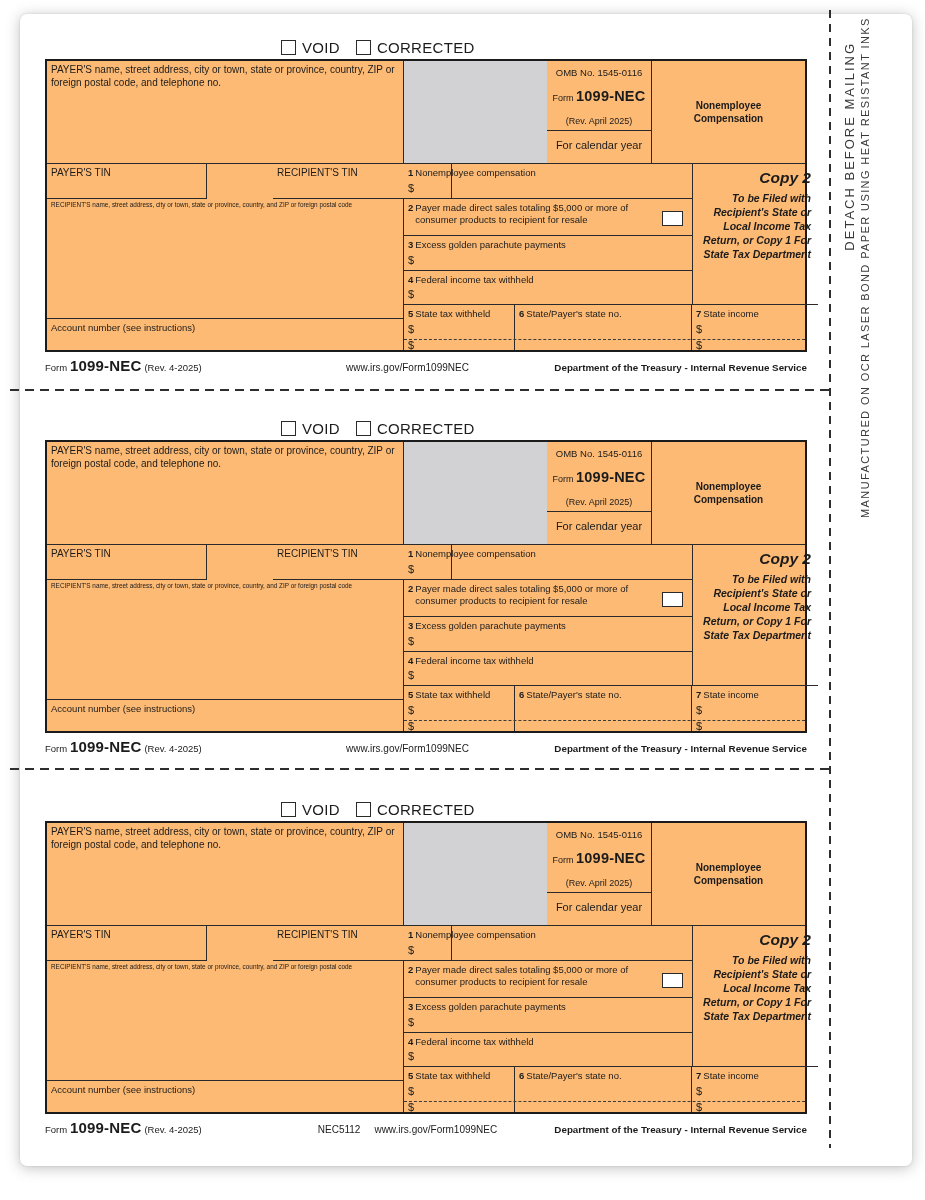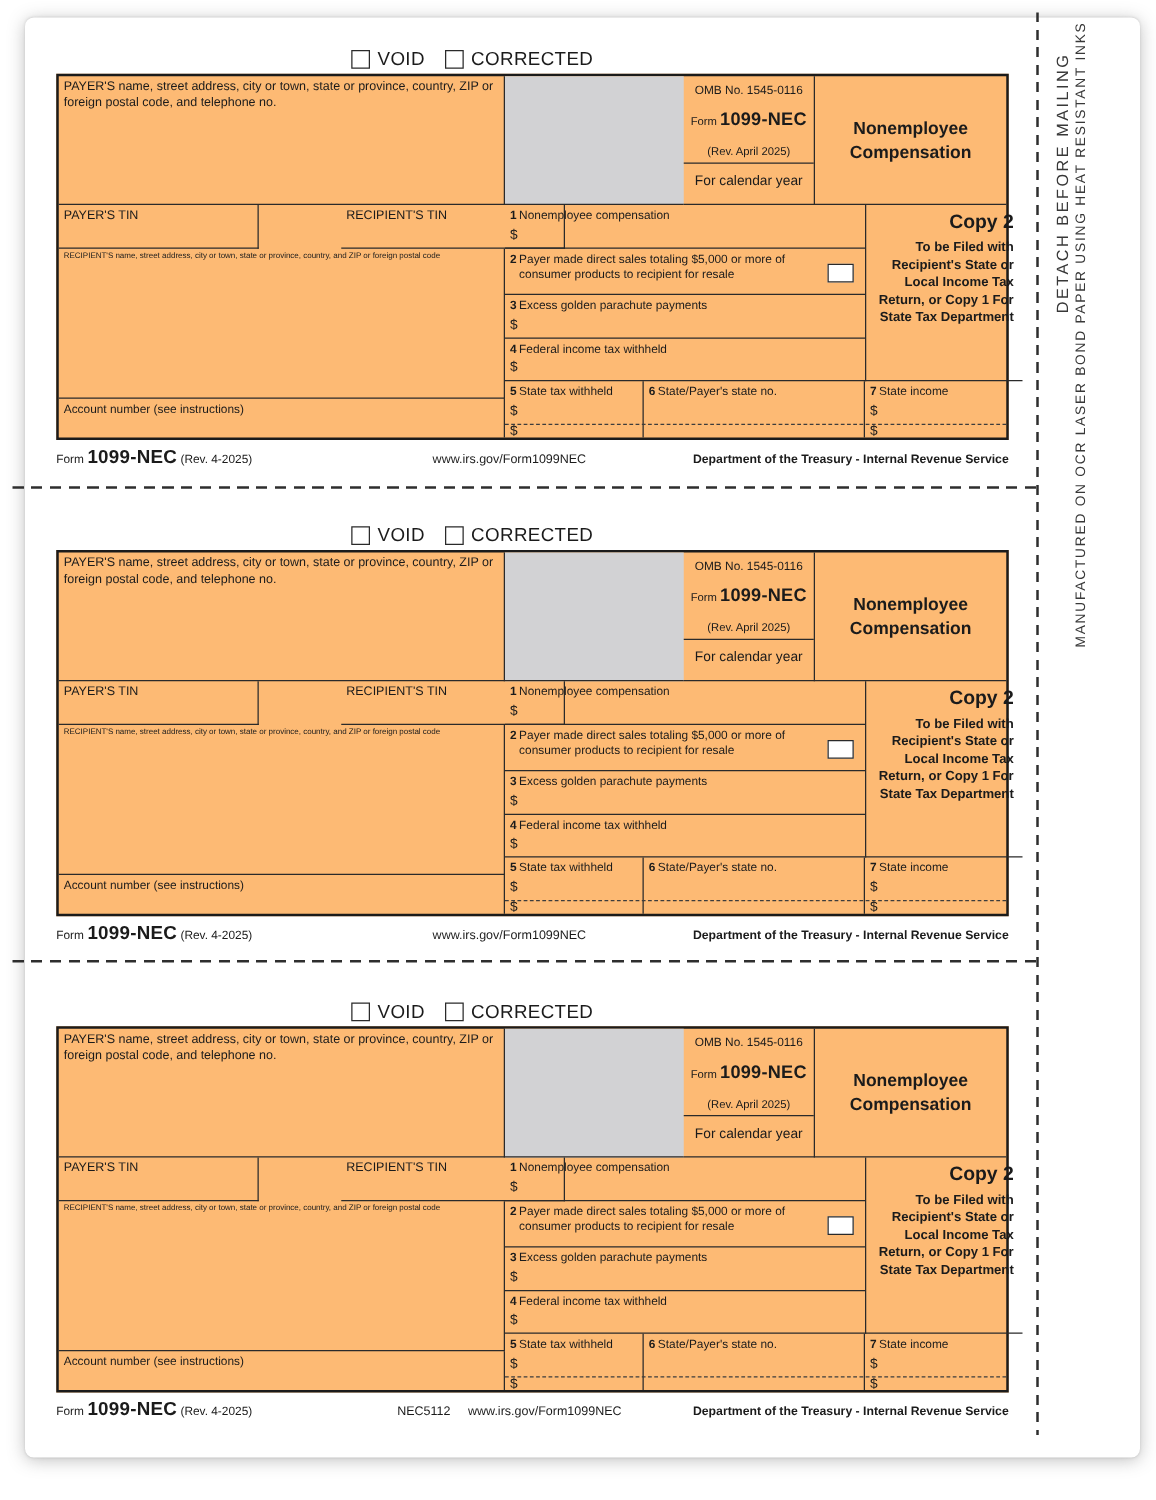--- a/index.html
+++ b/index.html
@@ -46,33 +46,33 @@
   .payer-box   { left:0; top:0; width:357px; height:103px; border-right:1px solid var(--line); border-bottom:1px solid var(--line); font-size:10px; }
   .gray-box    { position:absolute; left:357px; top:0; width:143px; height:103px; border-bottom:1px solid var(--line); }
   .omb-box     { left:500px; top:0; width:105px; height:103px; border-right:1px solid var(--line); border-bottom:1px solid var(--line); text-align:center; }
   .omb-no      { position:absolute; top:6px;  width:100%; font-size:9.5px; }
   .form-no     { position:absolute; top:26px; width:100%; font-size:9px; }
   .form-no b   { font-size:14.5px; letter-spacing:.2px; }
   .omb-rev     { position:absolute; top:55px; width:100%; font-size:9px; }
   .calyear     { position:absolute; top:69px; width:100%; height:34px; border-top:1px solid var(--line); padding-top:8px; font-size:11px; }
   .title-box   { left:605px; top:0; width:153px; height:103px; border-bottom:1px solid var(--line);
                  display:flex; flex-direction:column; justify-content:center; text-align:center;
-                 font-size:14px; font-weight:bold; line-height:1.35; }
+                 font-size:10px; font-weight:bold; line-height:1.35; }
   .payer-tin   { left:0;     top:103px; width:160px; height:35px; border-right:1px solid var(--line); border-bottom:1px solid var(--line); font-size:10px; }
   .recip-tin   { left:178px; top:103px; width:179px; height:35px; border-right:1px solid var(--line); border-bottom:1px solid var(--line); font-size:10px;margin-left:48px; }
   .box1        { left:357px; top:103px; width:288px; height:35px; border-bottom:1px solid var(--line); }
   .recip-info  { left:0;     top:138px; width:357px; height:120px; border-right:1px solid var(--line); border-bottom:1px solid var(--line); }
   .recip-info .lbl { font-size:6.4px; padding-top:2px; letter-spacing:0; }
   .box2        { left:357px; top:138px; width:288px; height:37px; border-bottom:1px solid var(--line); }
   .b2wrap      { display:flex; padding:3px 40px 0 4px; }
   .box2-cb     { position:absolute; right:9px; top:12px; width:21px; height:15px; border:1.5px solid var(--line); background:#fff; }
   .box3        { left:357px; top:175px; width:288px; height:35px; border-bottom:1px solid var(--line); }
   .box4        { left:357px; top:210px; width:288px; height:34px; border-bottom:1px solid var(--line); }
   .copy2       { left:645px; top:103px; width:126px; height:141px; border-left:1px solid var(--line); border-bottom:1px solid var(--line);
-                 text-align:right; padding:4px 7px 0 2px; }
+                 text-align:right; padding:4px 7px 0 2px;font-style:italic; }
   .copy2-title { font-size:15.5px; font-weight:bold; margin-bottom:5px; }
   .copy2-desc  { font-size:10.5px; font-weight:bold; line-height:1.33; }
   .box5        { left:357px; top:244px; width:111px; height:45px; border-right:1px solid var(--line); }
   .box6        { left:468px; top:244px; width:177px; height:45px; border-right:1px solid var(--line); }
   .box7        { left:645px; top:244px; width:113px; height:45px; }
   .account-box { left:0; top:258px; width:357px; height:31px; border-right:1px solid var(--line); }
   .amount-dash { position:absolute; left:357px; top:278px; width:401px; height:0; border-top:1.3px dashed #3c3c3c; }
   .d1 { top:18px; } .d2 { top:34px; }
   .dlr-bottom { bottom:2px; }
 

